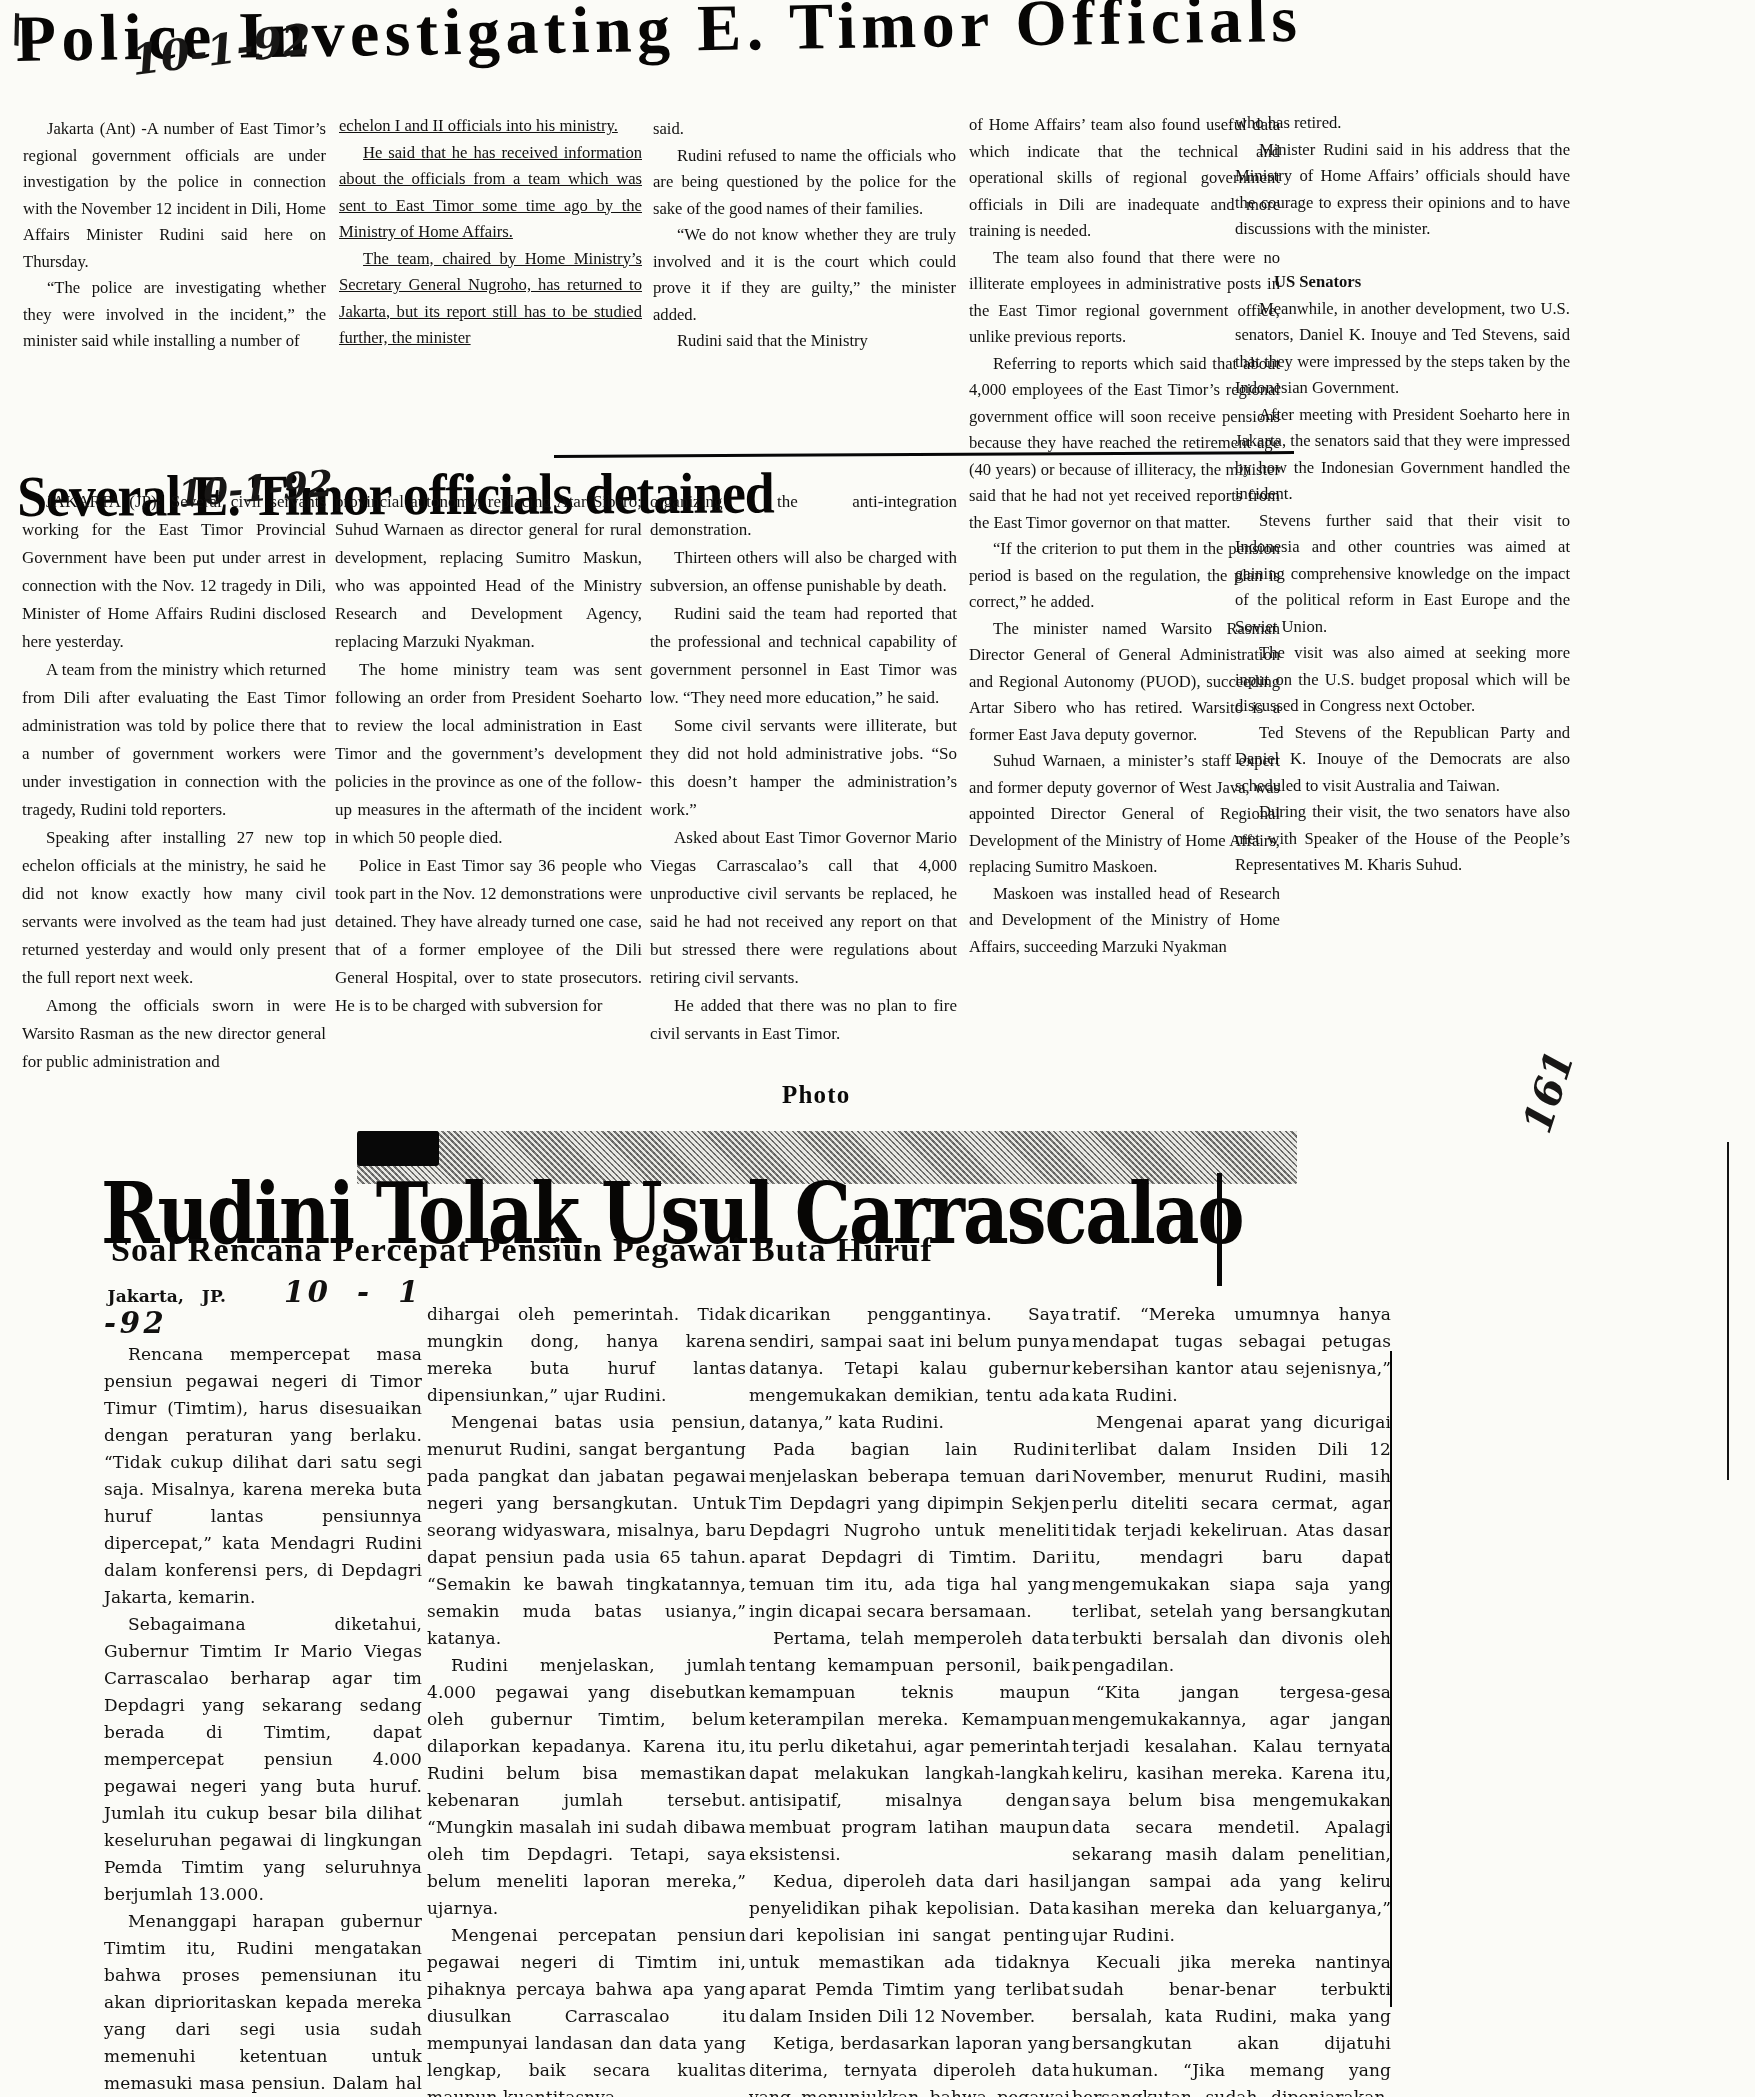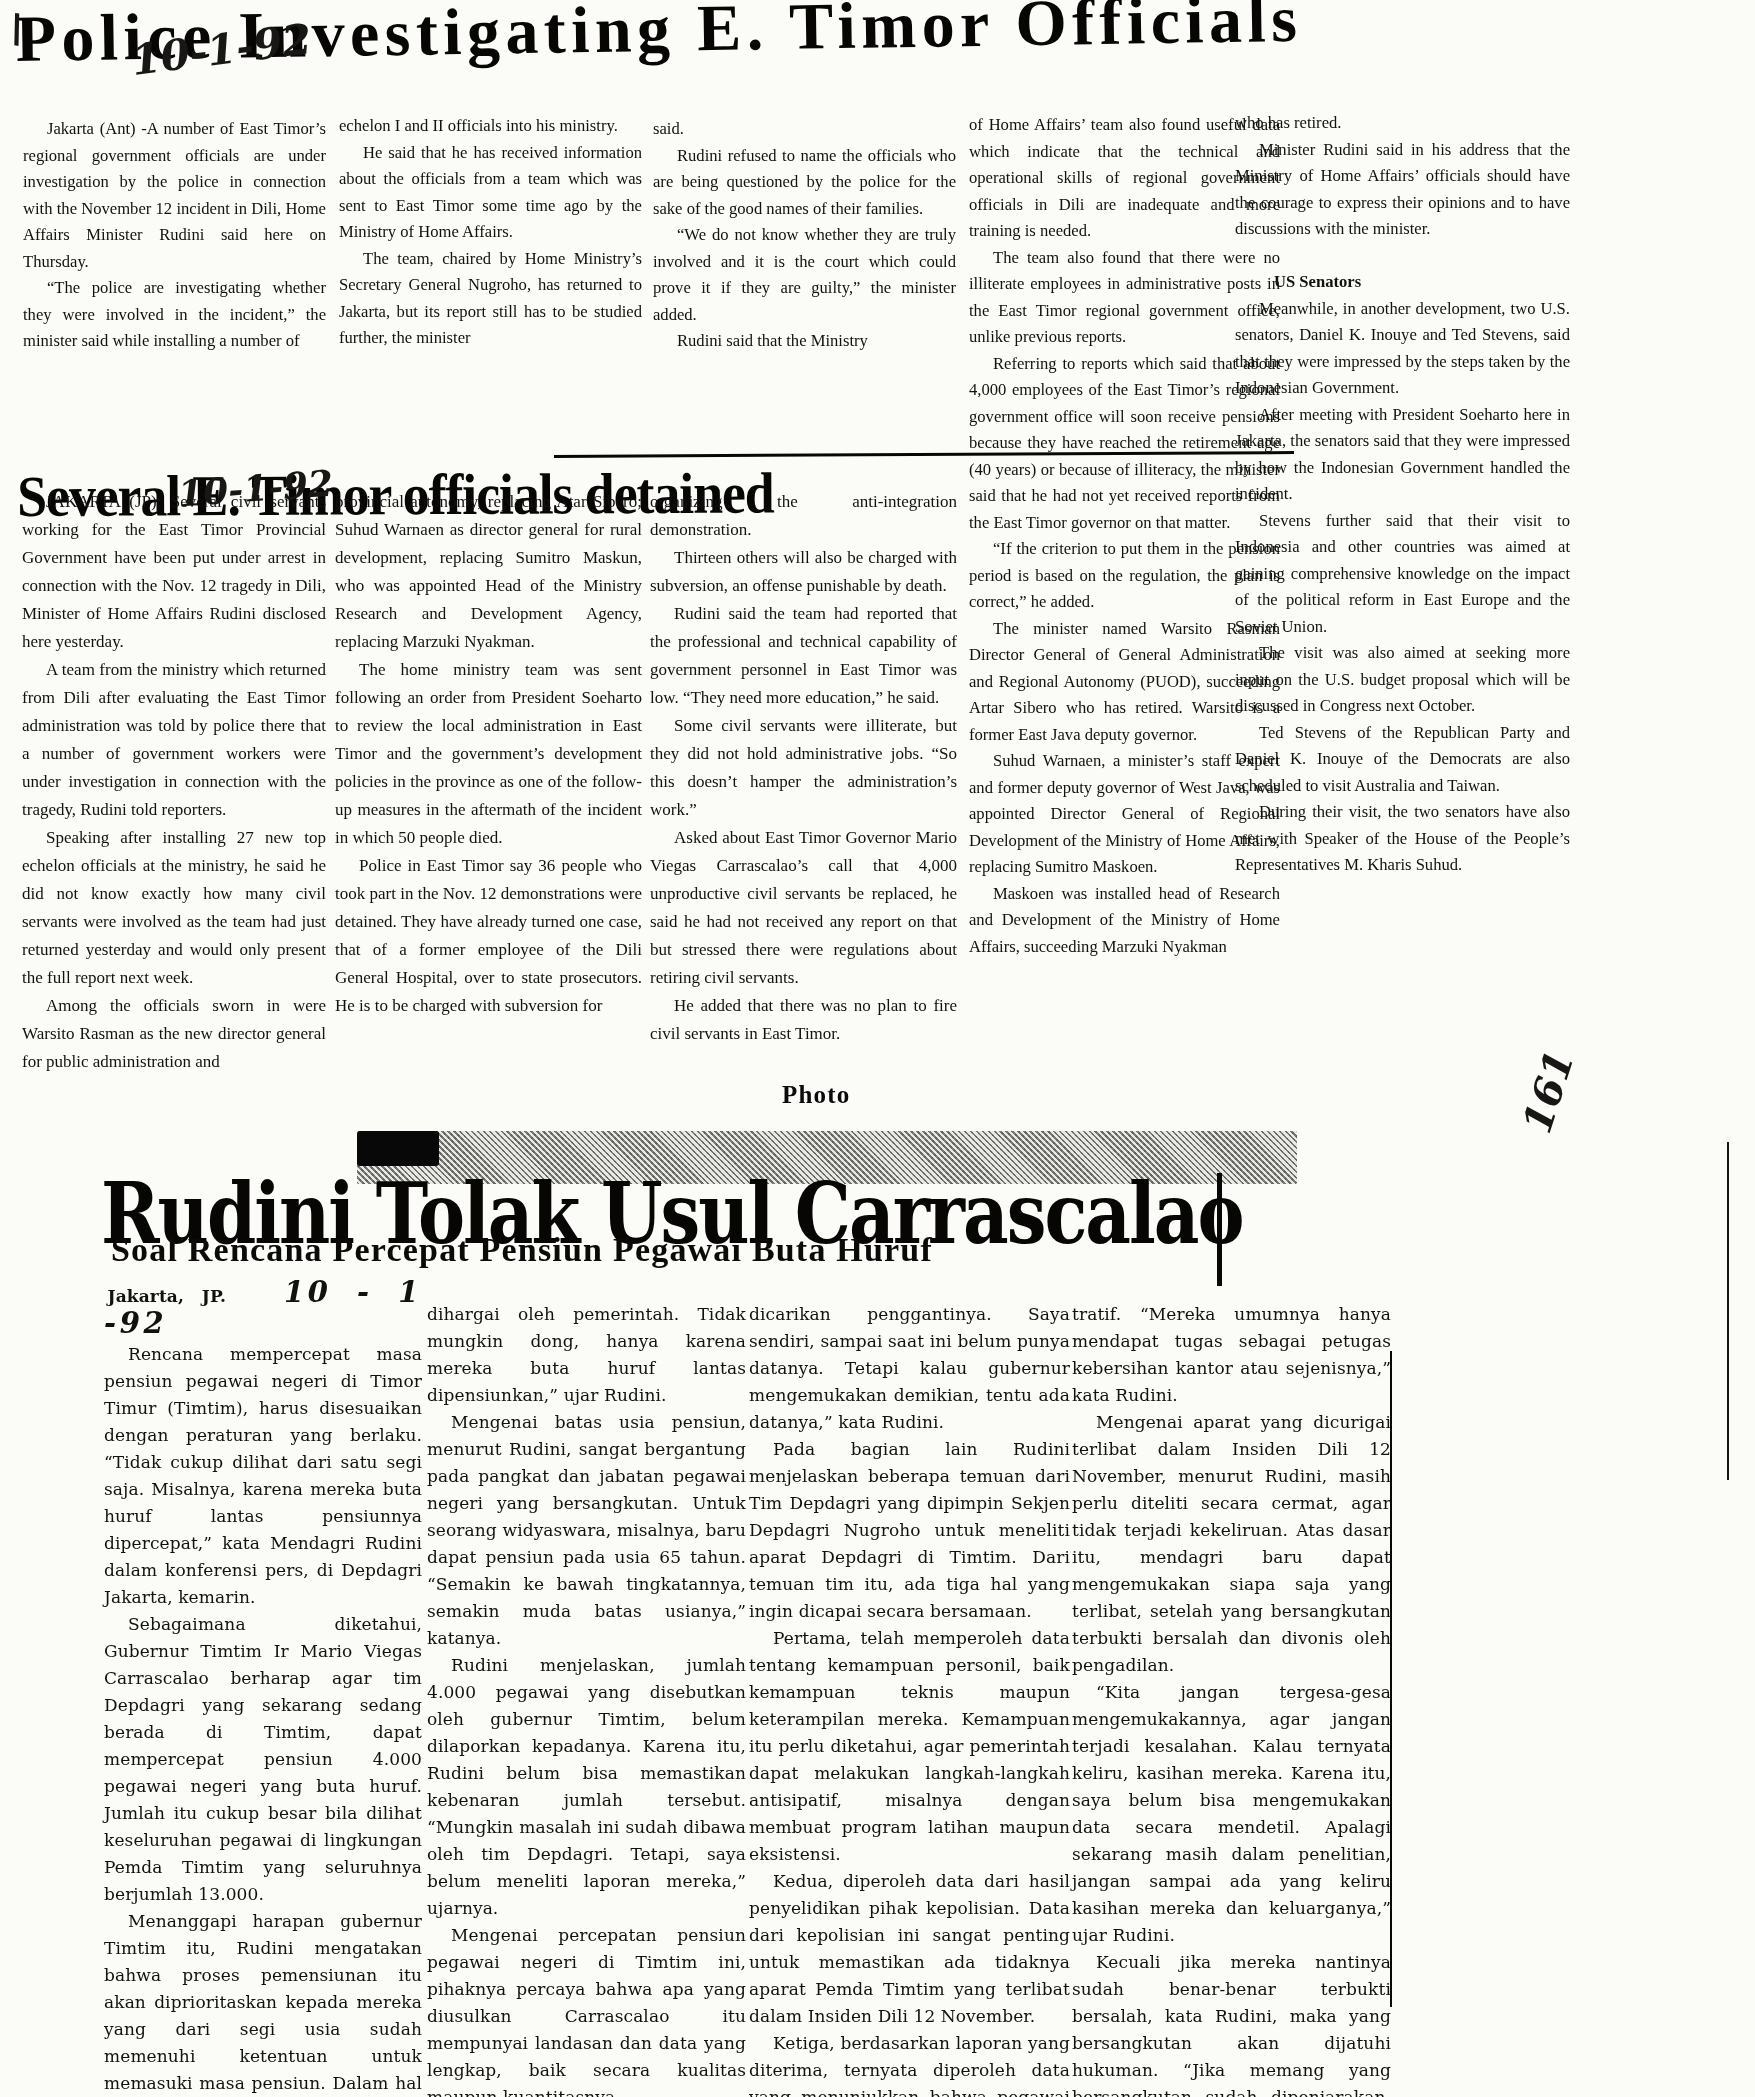--- a/index.html
+++ b/index.html
@@ -15,21 +15,21 @@
   #h2{left:17px;top:463px;font-size:58px;letter-spacing:-1.2px;transform:scaleX(0.93) rotate(-0.25deg);transform-origin:left top;font-family:"Liberation Serif",serif;}
   #h3{left:101px;top:1164px;font-size:84px;letter-spacing:-2.4px;transform:scaleX(0.84);transform-origin:left top;font-family:"DejaVu Serif",serif;}
   #subhead3{left:111px;top:1231px;font-size:34px;font-weight:bold;letter-spacing:1.2px;white-space:nowrap;color:#0b0a09;}
   .col{text-align:justify;color:#121110;}
   .col p{margin:0;text-indent:24px;}
   .col p.cont{text-indent:0;}
   .a1{font-size:16.6px;line-height:26.5px;}
   .a2{font-size:17px;line-height:28px;}
   .a3{font-size:17px;line-height:27px;letter-spacing:0.1px;font-family:"DejaVu Serif",serif;}
   #a1c1{left:23px;top:116px;width:303px;}
-  #a1c2{left:339px;top:113px;width:303px;}
+  #a1c2{left:339px;top:113px;width:303px;text-decoration:underline;}
   #a1c3{left:653px;top:116px;width:303px;}
   #a1c4{left:969px;top:112px;width:311px;}
   #a1c5{left:1235px;top:110px;width:335px;}
   #a2c1{left:22px;top:488px;width:304px;}
   #a2c2{left:335px;top:488px;width:307px;}
   #a2c3{left:650px;top:488px;width:307px;}
   #a3c1{left:104px;top:1279px;width:318px;}
   #a3c2{left:427px;top:1301px;width:319px;}
   #a3c3{left:749px;top:1301px;width:321px;}
   #a3c4{left:1072px;top:1301px;width:319px;}

